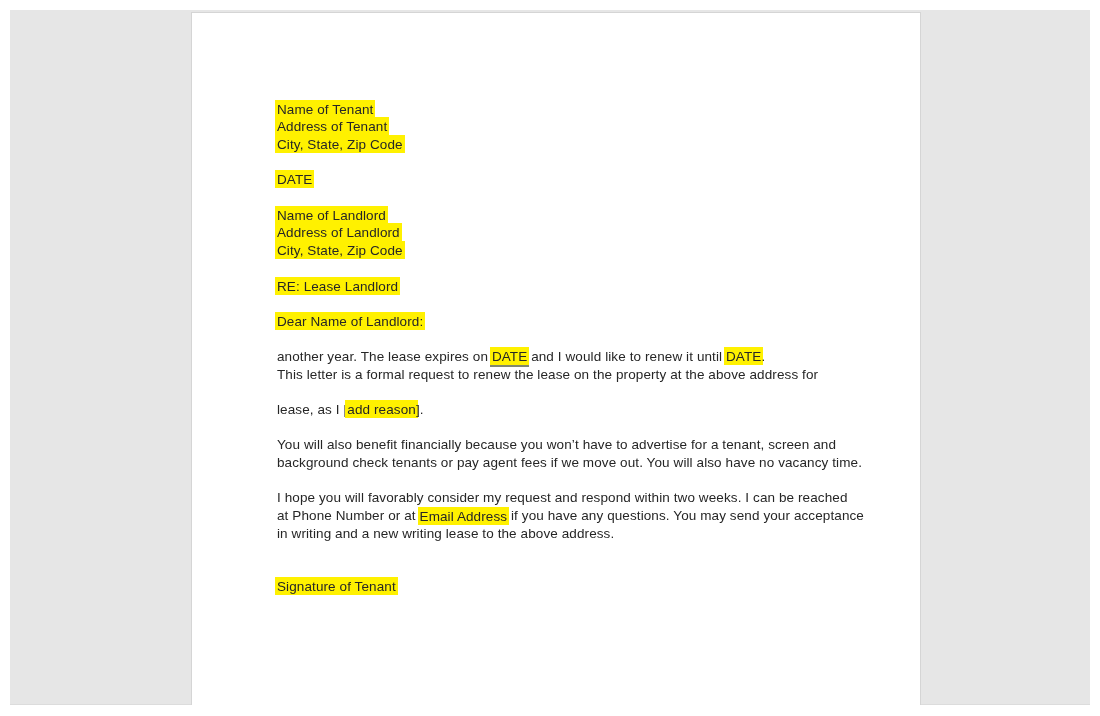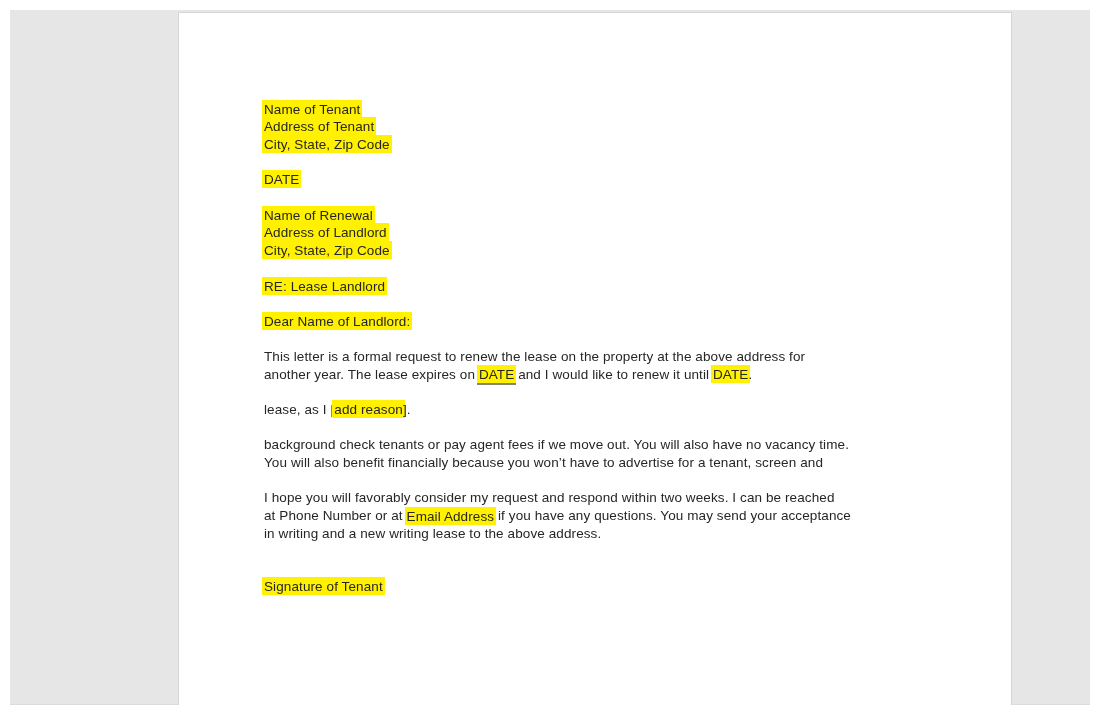--- a/index.html
+++ b/index.html
@@ -10,56 +10,56 @@
     --text:#262626;
     --hl:#fff100;
     --ul:#80886f;
   }
   *{margin:0;padding:0;box-sizing:border-box;}
   html,body{width:1100px;height:716px;overflow:hidden;background:var(--outer-bg);
     font-family:"Liberation Sans","DejaVu Sans",sans-serif;}
   .viewport{position:relative;width:1100px;height:716px;background:var(--outer-bg);}
   .panel{position:absolute;left:10px;top:10px;width:1080px;height:695px;
     background:var(--panel-bg);border-bottom:1px solid #dcdcdc;}
-  .page{position:absolute;left:178px;top:12px;width:834px;height:693px;
+  .page{position:absolute;left:191px;top:12px;width:730px;height:693px;
     background:var(--page-bg);border:1px solid var(--page-border);border-bottom:none;}
   .letter{padding:87px 40px 0 85px;color:var(--text);
     font-size:13.5px;line-height:17.7px;letter-spacing:0.1px;}
   .line{white-space:pre;min-height:17.7px;}
   .hl{background:var(--hl);padding:1.5px 2px;margin:0 -2px;}
   .ul{border-bottom:2px solid var(--ul);}
 </style>
 </head>
 <body>
 
 <div class="viewport">
   <div class="panel"></div>
   <div class="page">
     <div class="letter">
         <div class="line"><span class="hl">Name of Tenant</span></div>
         <div class="line"><span class="hl">Address of Tenant</span></div>
         <div class="line"><span class="hl">City, State, Zip Code</span></div>
         <div class="line">&nbsp;</div>
         <div class="line"><span class="hl">DATE</span></div>
         <div class="line">&nbsp;</div>
-        <div class="line"><span class="hl">Name of Renewal</span></div>
+        <div class="line"><span class="hl">Name of Landlord</span></div>
         <div class="line"><span class="hl">Address of Landlord</span></div>
         <div class="line"><span class="hl">City, State, Zip Code</span></div>
         <div class="line">&nbsp;</div>
         <div class="line"><span class="hl">RE: Lease Landlord</span></div>
         <div class="line">&nbsp;</div>
         <div class="line"><span class="hl">Dear Name of Landlord:</span></div>
         <div class="line">&nbsp;</div>
+        <div class="line"><span>another year. The lease expires on </span><span class="hl ul">DATE</span><span> and I would like to renew it until </span><span class="hl">DATE</span><span>.</span></div>
         <div class="line"><span>This letter is a formal request to renew the lease on the property at the above address for</span></div>
-        <div class="line"><span>another year. The lease expires on </span><span class="hl ul">DATE</span><span> and I would like to renew it until </span><span class="hl">DATE</span><span>.</span></div>
         <div class="line">&nbsp;</div>
         <div class="line"><span>lease, as I [</span><span class="hl">add reason</span><span>].</span></div>
         <div class="line">&nbsp;</div>
+        <div class="line"><span>You will also benefit financially because you won’t have to advertise for a tenant, screen and</span></div>
         <div class="line"><span>background check tenants or pay agent fees if we move out. You will also have no vacancy time.</span></div>
-        <div class="line"><span>You will also benefit financially because you won’t have to advertise for a tenant, screen and</span></div>
         <div class="line">&nbsp;</div>
         <div class="line"><span>I hope you will favorably consider my request and respond within two weeks. I can be reached</span></div>
         <div class="line"><span>at Phone Number or at </span><span class="hl">Email Address</span><span> if you have any questions. You may send your acceptance</span></div>
         <div class="line"><span>in writing and a new writing lease to the above address.</span></div>
         <div class="line">&nbsp;</div>
         <div class="line">&nbsp;</div>
         <div class="line"><span class="hl">Signature of Tenant</span></div>
       </div>
   </div>
 </div>

